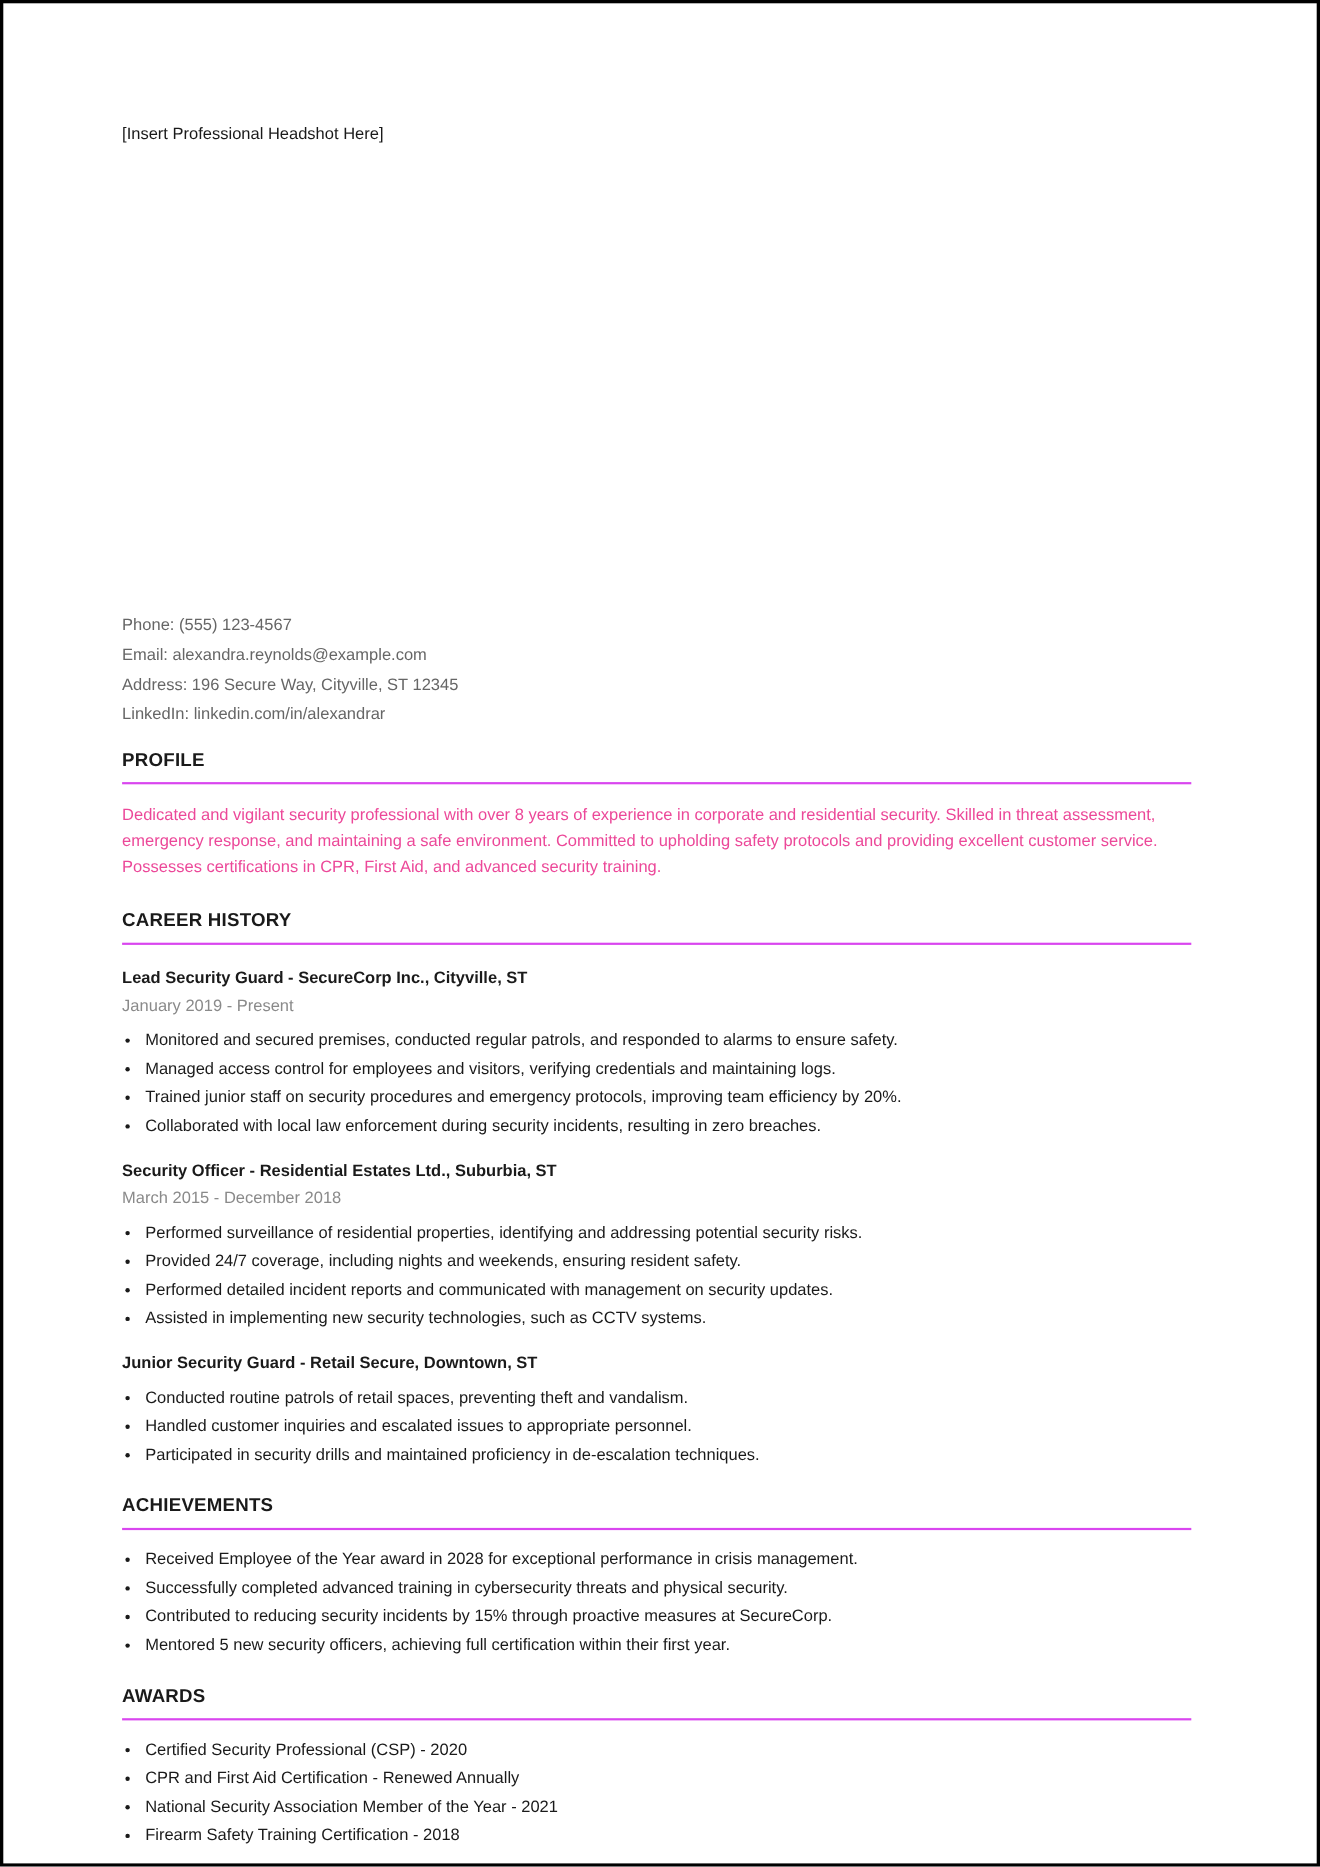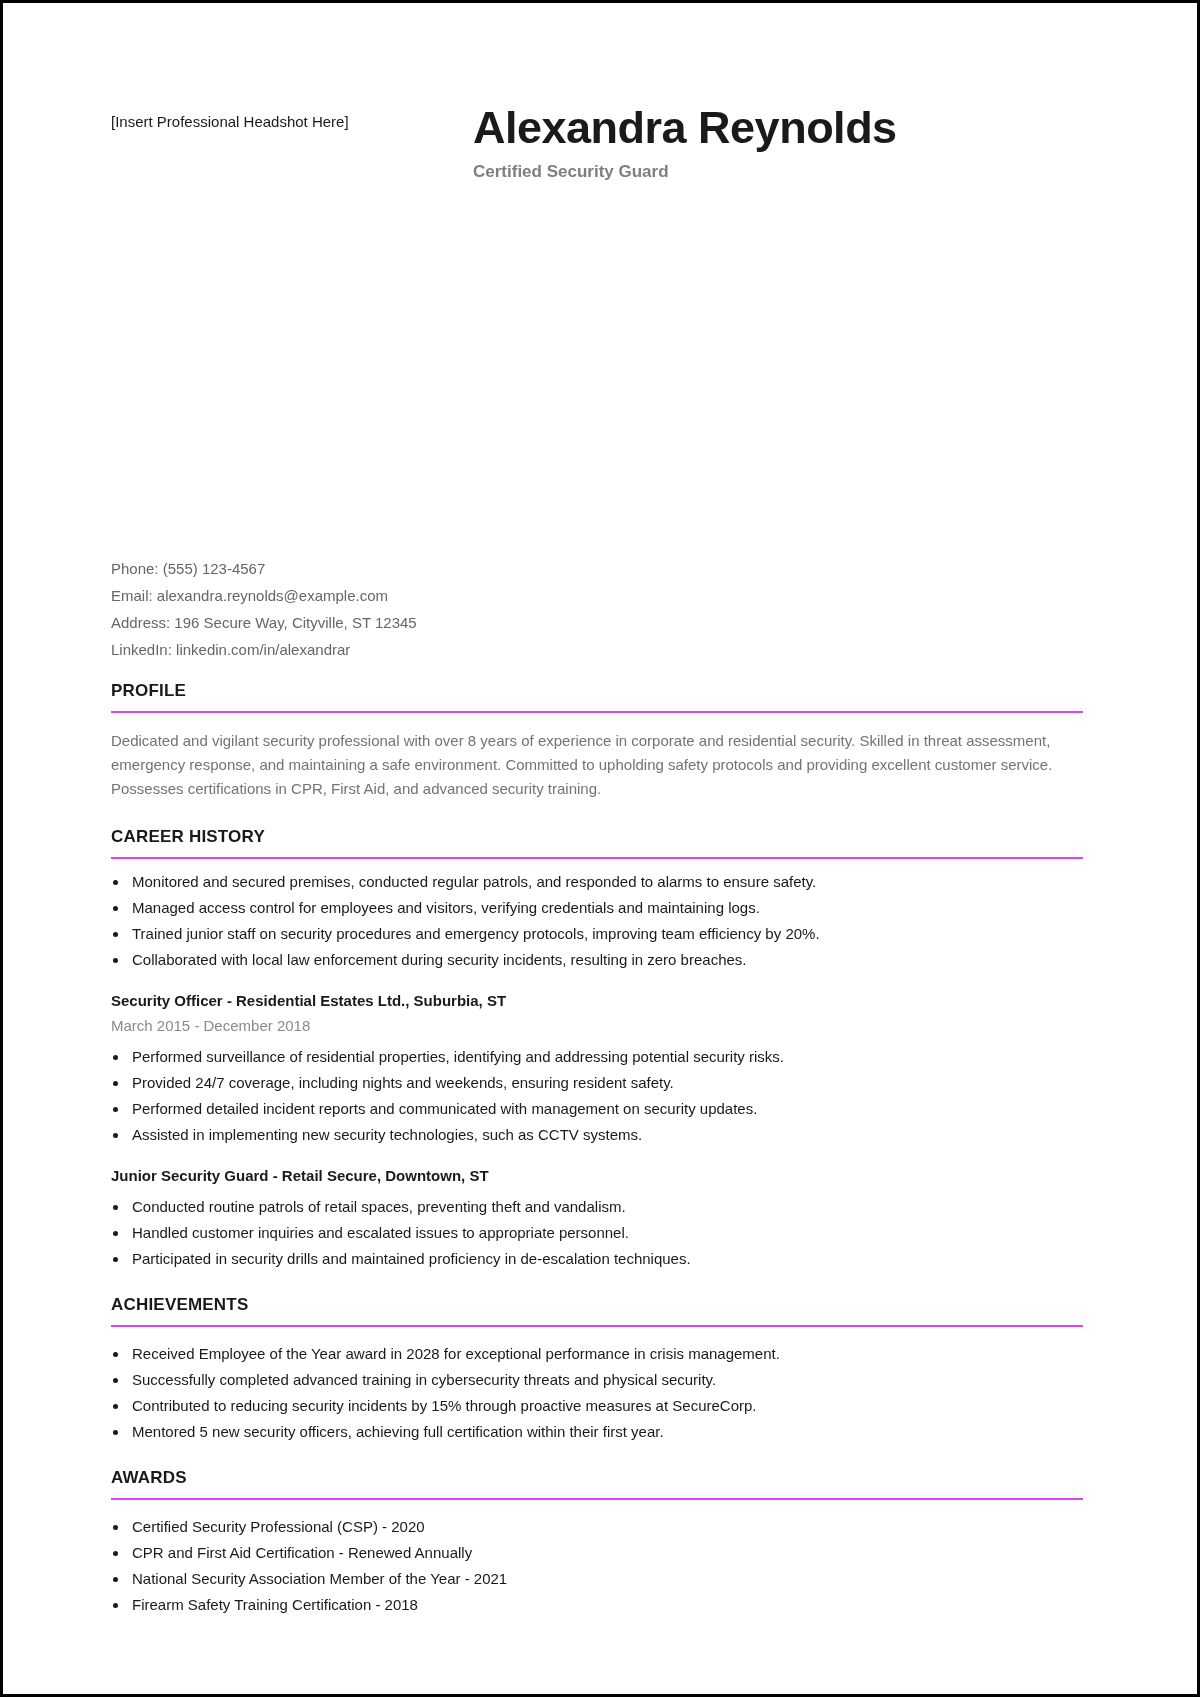--- a/index.html
+++ b/index.html
@@ -62,21 +62,21 @@
     margin: 0;
     padding-bottom: 10px;
     border-bottom: 2px solid #d946ef;
     letter-spacing: 0.2px;
     color: #1a1a1a;
   }
   .profile-body {
     margin: 16px 0 0;
     font-size: 15px;
     line-height: 24px;
-    color: #737373;
+    color: #ec4899;
   }
   .job-title {
     font-size: 15px;
     font-weight: bold;
     margin: 22px 0 0;
     color: #1a1a1a;
   }
   .job-date {
     font-size: 15px;
     color: #8a8a8a;
@@ -96,42 +96,40 @@
   }
   section > ul.bullets { margin-top: 17px; }
 </style>
 </head>
 <body>
 
 <div class="page">
 
   <div class="header">
     <div class="headshot-note">[Insert Professional Headshot Here]</div>
-    <div class="name-block">
-      <h1 class="name">Alexandra Reynolds</h1>
-      <div class="subtitle">Certified Security Guard</div>
-    </div>
   </div>
 
   <div class="contact">
     <div class="contact-line">Phone: (555) 123-4567</div>
     <div class="contact-line">Email: alexandra.reynolds@example.com</div>
     <div class="contact-line">Address: 196 Secure Way, Cityville, ST 12345</div>
     <div class="contact-line">LinkedIn: linkedin.com/in/alexandrar</div>
   </div>
 
   <section class="first">
     <h2>PROFILE</h2>
     <p class="profile-body">Dedicated and vigilant security professional with over 8 years of experience in corporate and residential security. Skilled in threat assessment, emergency response, and maintaining a safe environment. Committed to upholding safety protocols and providing excellent customer service. Possesses certifications in CPR, First Aid, and advanced security training.</p>
   </section>
 
   <section>
     <h2>CAREER HISTORY</h2>
 
     <div class="job">
+      <h3 class="job-title">Lead Security Guard - SecureCorp Inc., Cityville, ST</h3>
+      <div class="job-date">January 2019 - Present</div>
       <ul class="bullets">
         <li>Monitored and secured premises, conducted regular patrols, and responded to alarms to ensure safety.</li>
         <li>Managed access control for employees and visitors, verifying credentials and maintaining logs.</li>
         <li>Trained junior staff on security procedures and emergency protocols, improving team efficiency by 20%.</li>
         <li>Collaborated with local law enforcement during security incidents, resulting in zero breaches.</li>
       </ul>
     </div>
 
     <div class="job">
       <h3 class="job-title">Security Officer - Residential Estates Ltd., Suburbia, ST</h3>

